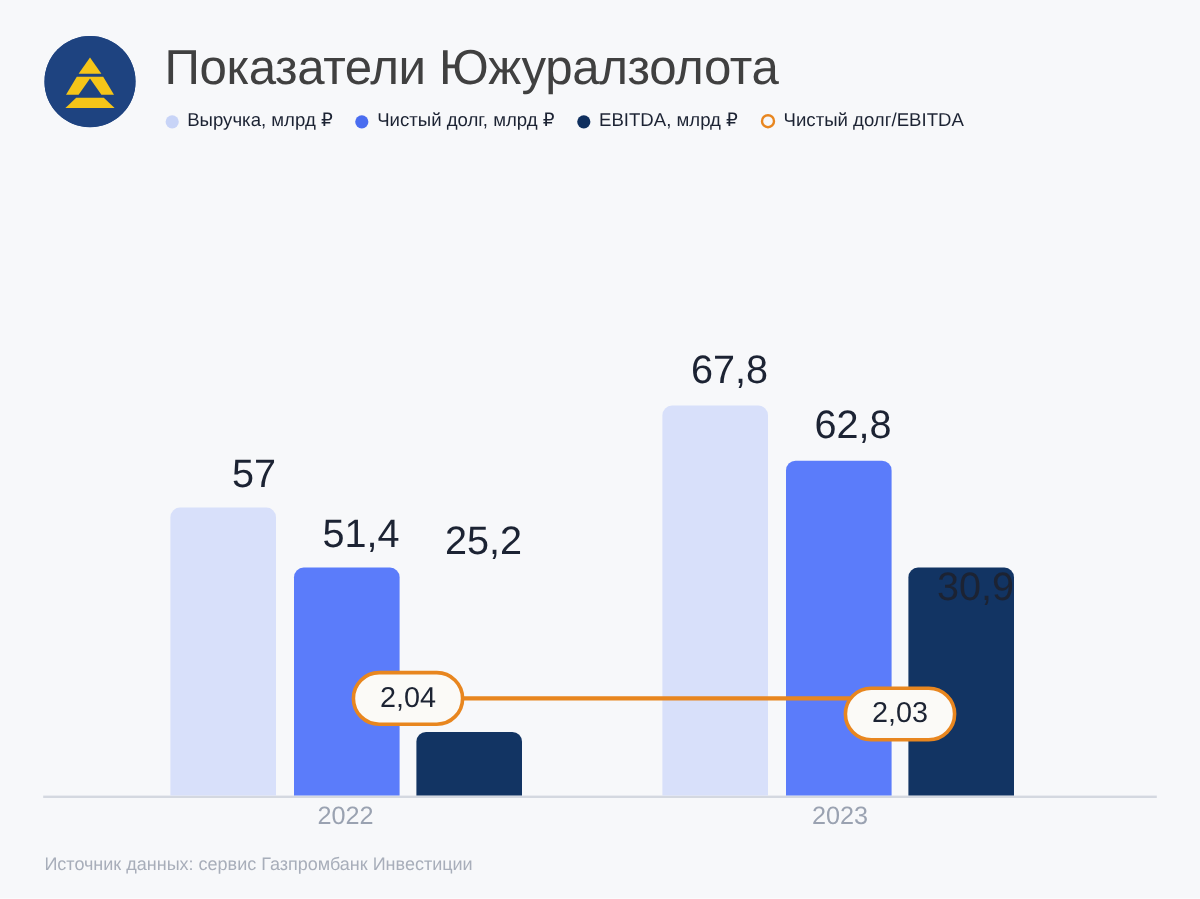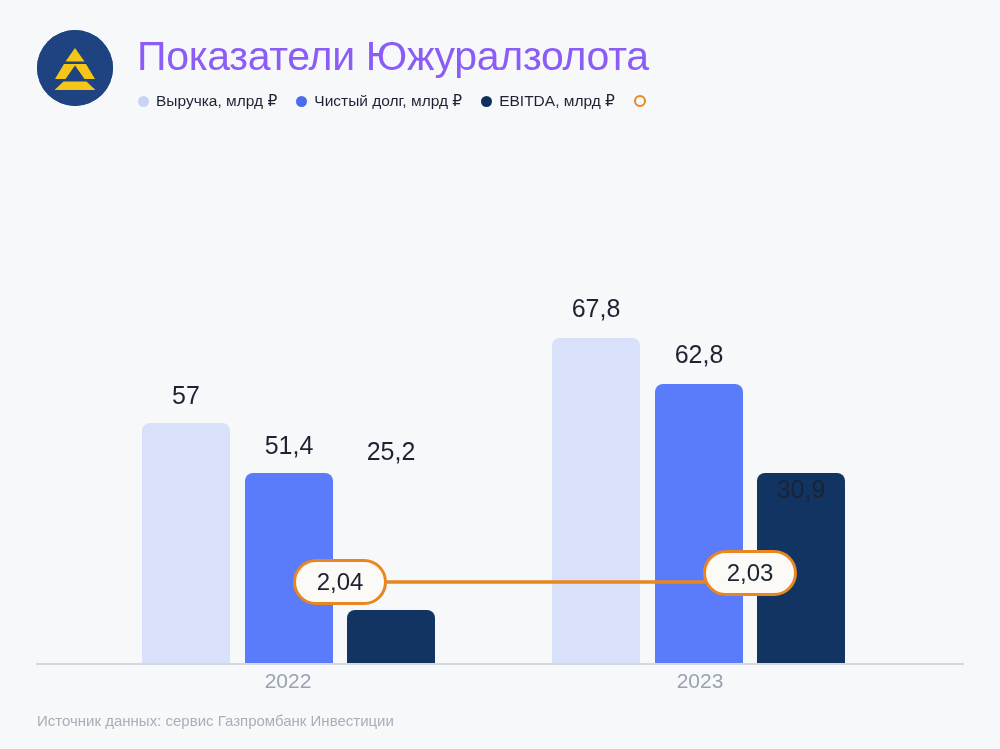--- a/index.html
+++ b/index.html
@@ -40,21 +40,21 @@
   }
   .logo svg { display: block; }
 
   .title {
     position: absolute;
     left: 137px;
     top: 28px;
     font-size: 41px;
     line-height: 56px;
     letter-spacing: -0.3px;
-    color: #8b5cf6;
+    color: #404040;
     font-weight: 400;
     white-space: nowrap;
   }
 
   .legend {
     position: absolute;
     left: 138px;
     top: 91px;
     display: flex;
     align-items: center;
@@ -109,23 +109,23 @@
     position: absolute;
     bottom: 7px;
     border-radius: 8px 8px 0 0;
   }
   .bar.revenue { background: #d8e0fa; }
   .bar.netdebt { background: #5b7cfa; }
   .bar.ebitda  { background: #123463; }
 
   .bar-label {
     position: absolute;
-    font-size: 25px;
+    font-size: 33px;
     color: #1c2333;
-    text-align: center;
+    text-align: right;
     line-height: 30px;
     white-space: nowrap;
   }
 
   .x-label {
     position: absolute;
     top: 530px;
     font-size: 21px;
     color: #9aa2b1;
     text-align: center;
@@ -194,20 +194,21 @@
       <div class="legend-item">
         <span class="dot netdebt"></span>
         <span>Чистый долг, млрд ₽</span>
       </div>
       <div class="legend-item">
         <span class="dot ebitda"></span>
         <span>EBITDA, млрд ₽</span>
       </div>
       <div class="legend-item">
         <span class="dot ratio"></span>
+        <span>Чистый долг/EBITDA</span>
       </div>
     </div>
   </div>
 
   <div class="plot">
 
     <div class="axis-line"></div>
 
     <div class="bar revenue" style="left:142px; width:88px; height:240px;"></div>
     <div class="bar-label" style="left:142px; width:88px; top:240px;">57</div>
@@ -231,21 +232,21 @@
 
     <div class="x-label" style="left:620px;">2023</div>
 
     <svg class="ratio-svg" viewBox="0 0 1000 530">
       <line x1="340" y1="442" x2="760" y2="442" stroke="#e8861f" stroke-width="3.4" stroke-linecap="round"></line>
     </svg>
 
     <div class="pill" style="left:293px; top:419px; width:94px;text-align:center;">
       <span>2,04</span>
     </div>
-    <div class="pill" style="left:703px; top:410px; width:94px;text-align:right;">
+    <div class="pill" style="left:703px; top:432px; width:94px;text-align:right;">
       <span>2,03</span>
     </div>
 
   </div>
 
   <div class="source">Источник данных: сервис Газпромбанк Инвестиции</div>
 
 </div>
 
 </body></html>

